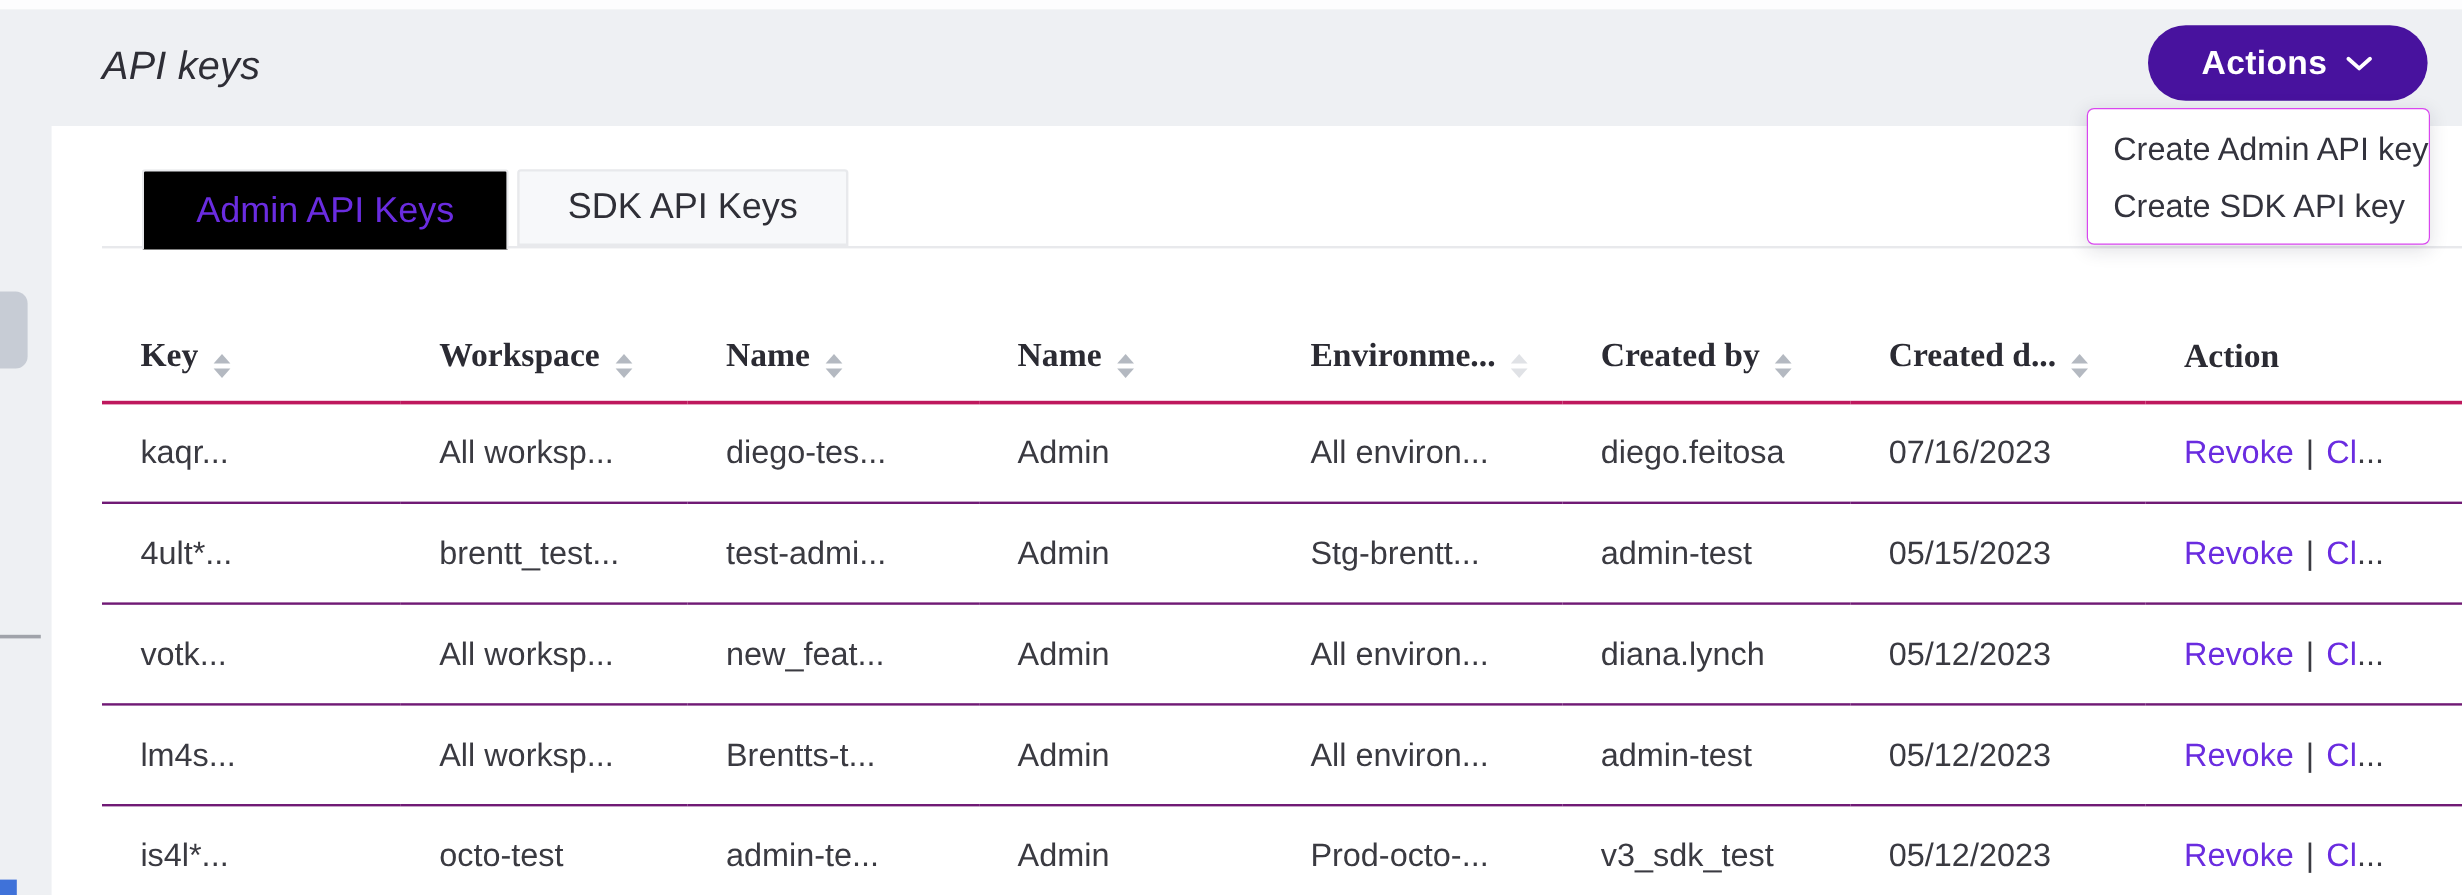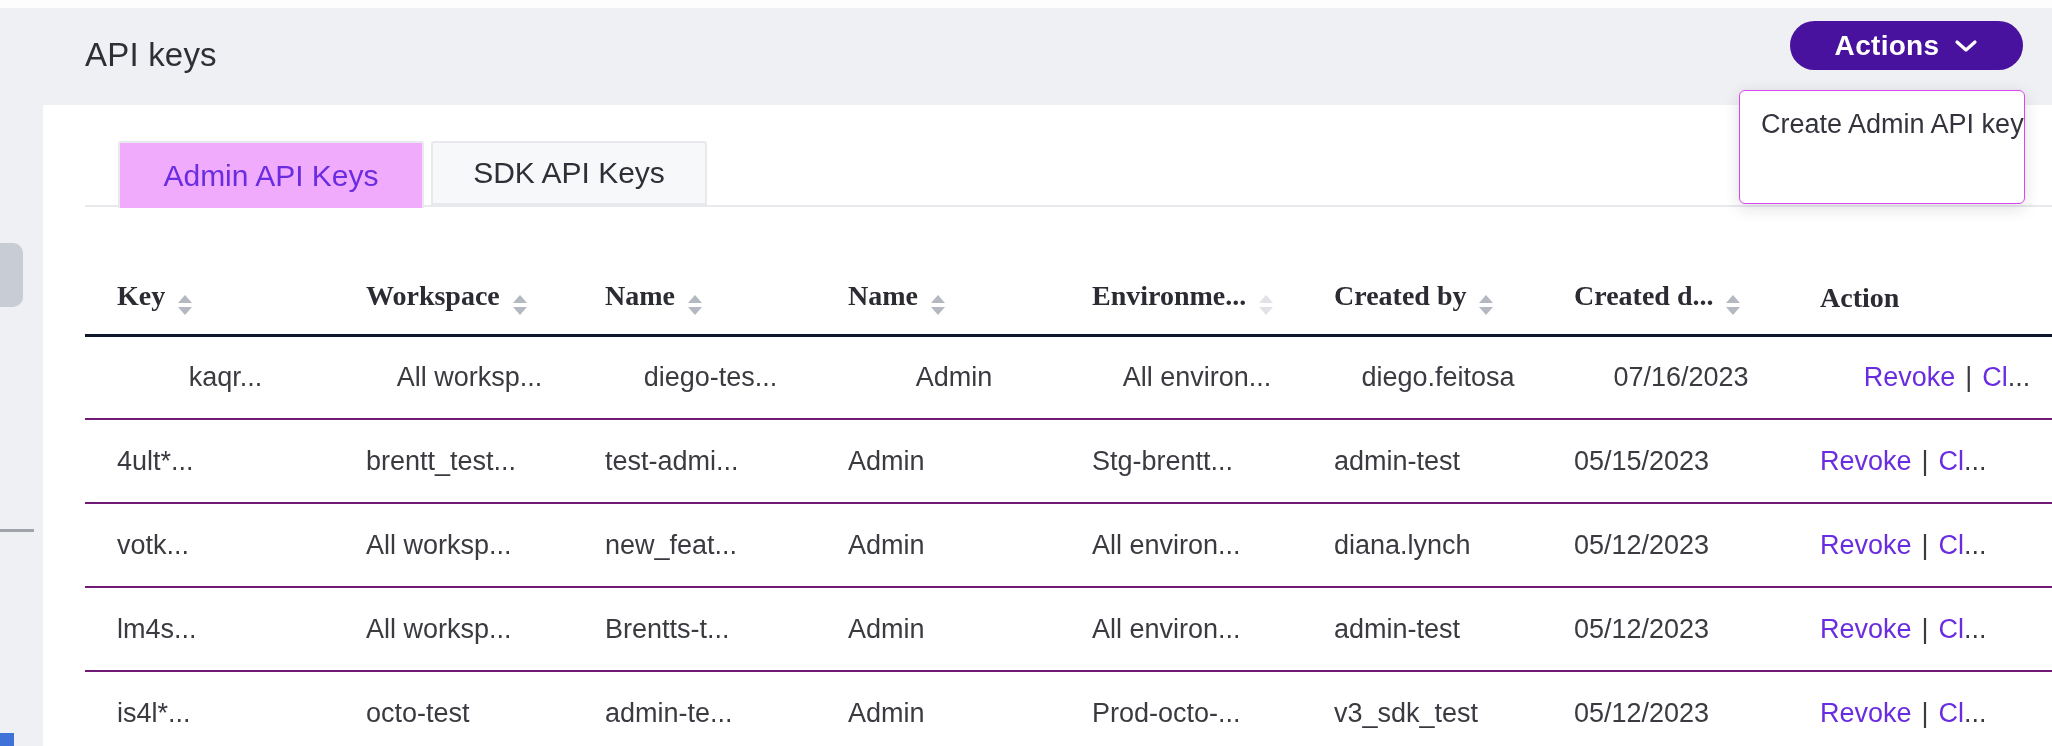--- a/index.html
+++ b/index.html
@@ -4,52 +4,52 @@
 <style>
   * { margin:0; padding:0; box-sizing:border-box; }
   html,body { width:2052px; height:746px; overflow:hidden; }
   body { font-family:"Liberation Sans","DejaVu Sans",sans-serif; background:#eef0f3; }
   #root { position:relative; width:2052px; height:746px; overflow:hidden; background:#eef0f3; }
 
   .top-strip { position:absolute; left:0; top:0; width:2052px; height:8px; background:#fdfdfe; }
   .header-band { position:absolute; left:0; top:8px; width:2052px; height:97px; background:#eef0f3; }
   .card { position:absolute; left:43px; top:105px; width:2009px; height:641px; background:#ffffff; }
 
-  .page-title { position:absolute; left:85px; top:36px; font-size:33px; color:#2e2e36; font-weight:400; letter-spacing:.2px; }
+  .page-title { position:absolute; left:85px; top:36px; font-size:33px; color:#2e2e36; font-weight:400; letter-spacing:.2px;font-style:italic; }
 
   
-  .actions-btn { position:absolute; left:1790px; top:21px; width:233px; height:49px;
+  .actions-btn { position:absolute; left:1790px; top:21px; width:233px; height:63px;
     background:#48129e; border:none; border-radius:32px; color:#ffffff;
     font-family:inherit; font-size:28px; font-weight:700; letter-spacing:.3px;
     display:flex; align-items:center; justify-content:center; gap:15px; cursor:pointer; z-index:6; }
   .actions-btn svg { display:block; }
 
   
   .dropdown { position:absolute; left:1739px; top:90px; width:286px; height:114px;
     background:#ffffff; border:1px solid #d946ef; border-radius:6px;
     box-shadow:0 4px 16px rgba(30,30,60,.14); z-index:20; padding-top:9px; }
   .dropdown .item { height:48px; line-height:48px; padding-left:21px; font-size:27px;
     color:#33333d; white-space:nowrap; cursor:pointer; }
 
   
   .tab-rule { position:absolute; left:85px; top:205px; width:1967px; height:2px; background:#e8e9ec; z-index:1; }
   .tab { position:absolute; top:141px; display:flex; align-items:center; justify-content:center;
     font-size:30px; cursor:pointer; z-index:2; border:2px solid #e8e9ec; border-radius:3px 3px 0 0; }
-  .tab.active { left:118px; width:306px; height:67px; background:#f0abfc; border-bottom:none; color:#6a2ce0; }
+  .tab.active { left:118px; width:306px; height:67px; background:#000000; border-bottom:none; color:#6a2ce0; }
   .tab.inactive { left:431px; width:276px; height:64px; background:#f7f8fa; color:#2f2f37; }
 
   .description { position:absolute; left:85px; top:216px; font-size:26px; color:#9ca1a8; white-space:nowrap; z-index:0; }
 
   
   table.keys { position:absolute; left:85px; top:262px; width:1989px; border-collapse:collapse; table-layout:fixed; z-index:0; }
   table.keys th { height:73px; text-align:left; vertical-align:middle; padding-left:32px;
     font-size:28px; font-weight:700; color:#2b2b33; white-space:nowrap;font-family:Liberation Serif, serif; }
   table.keys td { height:84px; vertical-align:middle; padding-left:32px;
     font-size:27px; color:#3a3a41; white-space:nowrap; }
-  table.keys tbody tr:first-child td { border-top:3px solid #0f172a;text-align:center; }
+  table.keys tbody tr:first-child td { border-top:3px solid #be185d; }
   table.keys tbody tr + tr td { border-top:2px solid #701a75; }
 
   .sort { display:inline-flex; flex-direction:column; gap:4px; margin-left:13px; vertical-align:2px; }
   .sort i { display:block; width:0; height:0; border-left:7px solid transparent; border-right:7px solid transparent; }
   .sort .up { border-bottom:8px solid #b4b9c1; }
   .sort .down { border-top:8px solid #b4b9c1; }
   th.faint-sort .sort .up { border-bottom-color:#e0e2e6; }
   th.faint-sort .sort .down { border-top-color:#e0e2e6; }
 
   .link { color:#6a2ce0; cursor:pointer; text-decoration:none;margin-top:48px; }
@@ -76,20 +76,21 @@
     <span>Actions</span>
     <span>
       <svg width="24" height="14" viewBox="0 0 24 14">
           <polyline points="3,3 12,11 21,3" fill="none" stroke="#ffffff" stroke-width="3.2" stroke-linecap="round" stroke-linejoin="round"></polyline>
         </svg>
     </span>
   </button>
 
   <div class="dropdown">
     <div class="item">Create Admin API key</div>
+    <div class="item">Create SDK API key</div>
   </div>
 
   <div class="tab-rule"></div>
   <div class="tab active">Admin API Keys</div>
   <div class="tab inactive">SDK API Keys</div>
 
 
   <table class="keys">
     <colgroup>
       <col style="width:249px">

